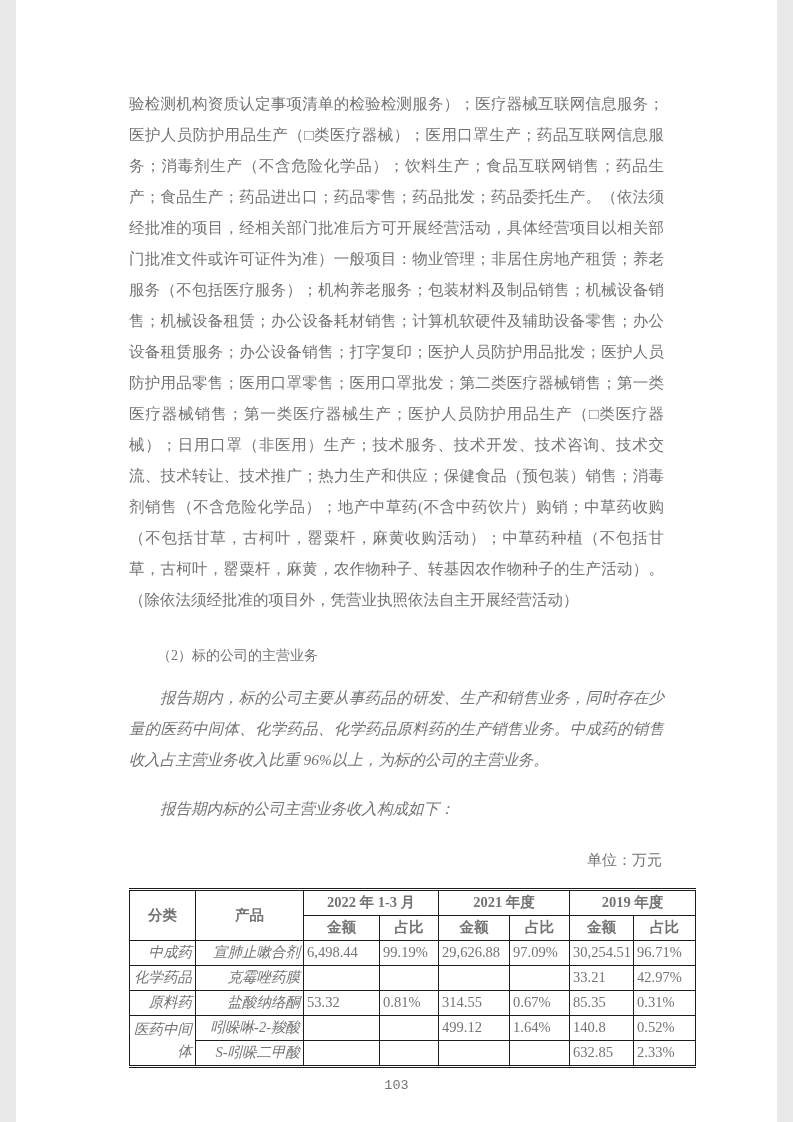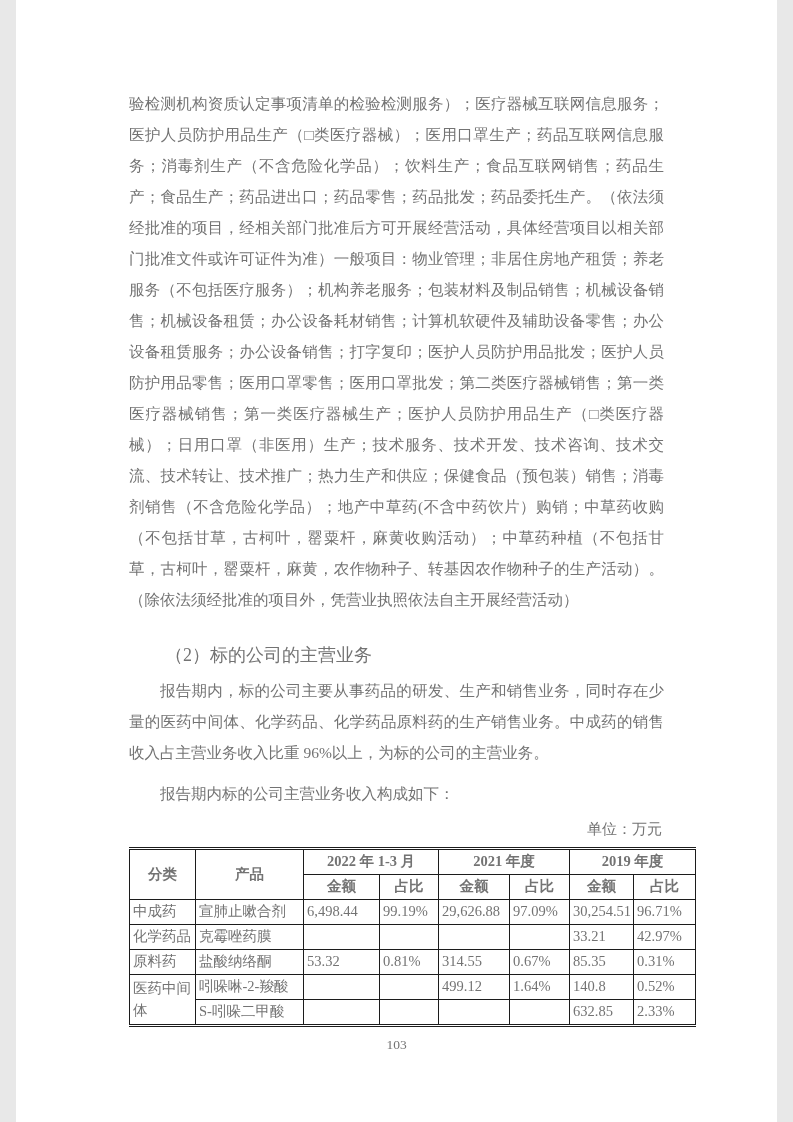--- a/index.html
+++ b/index.html
@@ -18,63 +18,64 @@
   .para {
     margin: 0;
     font-size: 15.5px;
     line-height: 31px;
     text-align: justify;
     text-justify: inter-ideograph;
     word-break: break-all;
   }
   .heading {
     margin: 25px 0 0 0;
-    font-size: 18px;
+    font-size: 14px;
     line-height: 31px;
     text-indent: 2em;
   }
   .para-indent {
     text-indent: 2em;
   }
-  .p2 { margin-top: 4px; }
-  .p3 { margin-top: 10px; }
+  .p2 { margin-top: 11px; font-style: italic; }
+  .p3 { margin-top: 18px; font-style: italic; }
   .unit-line {
-    margin-top: 8px;
+    margin-top: 24px;
     font-size: 15px;
     line-height: 24px;
     text-align: right;
     padding-right: 2px;
   }
   table.rev {
     width: 566px;
-    margin-top: 6px;
+    margin-top: 16px;
     border-collapse: collapse;
     table-layout: fixed;
     border-top: 3px double #1c1c1c;
     border-bottom: 3px double #1c1c1c;
   }
   table.rev th, table.rev td {
     border: 1px solid #1c1c1c;
     font-size: 14.5px;
     height: 22px;
     padding: 1px 3px;
     line-height: 1.45;
     overflow: hidden;
   }
   table.rev th {
     font-weight: bold;
     text-align: center;
   }
-  td.cell-center { text-align: left; }
+  td.cell-center { text-align: right; font-style: italic; }
   td.cell-num { padding-right: 6px; font-size: 14px; }
   .page-number {
     margin-top: 8px;
     text-align: center;
     font-size: 13.5px;
     line-height: 20px;
+    font-family: Liberation Mono, monospace;
   }
 </style>
 </head>
 <body>
 
 <div class="page">
 
   <p class="para">验检测机构资质认定事项清单的检验检测服务）；医疗器械互联网信息服务；医护人员防护用品生产（□类医疗器械）；医用口罩生产；药品互联网信息服务；消毒剂生产（不含危险化学品）；饮料生产；食品互联网销售；药品生产；食品生产；药品进出口；药品零售；药品批发；药品委托生产。（依法须经批准的项目，经相关部门批准后方可开展经营活动，具体经营项目以相关部门批准文件或许可证件为准）一般项目：物业管理；非居住房地产租赁；养老服务（不包括医疗服务）；机构养老服务；包装材料及制品销售；机械设备销售；机械设备租赁；办公设备耗材销售；计算机软硬件及辅助设备零售；办公设备租赁服务；办公设备销售；打字复印；医护人员防护用品批发；医护人员防护用品零售；医用口罩零售；医用口罩批发；第二类医疗器械销售；第一类医疗器械销售；第一类医疗器械生产；医护人员防护用品生产（□类医疗器械）；日用口罩（非医用）生产；技术服务、技术开发、技术咨询、技术交流、技术转让、技术推广；热力生产和供应；保健食品（预包装）销售；消毒剂销售（不含危险化学品）；地产中草药(不含中药饮片）购销；中草药收购（不包括甘草，古柯叶，罂粟杆，麻黄收购活动）；中草药种植（不包括甘草，古柯叶，罂粟杆，麻黄，农作物种子、转基因农作物种子的生产活动）。（除依法须经批准的项目外，凭营业执照依法自主开展经营活动）</p>
 
   <p class="heading">（2）标的公司的主营业务</p>

